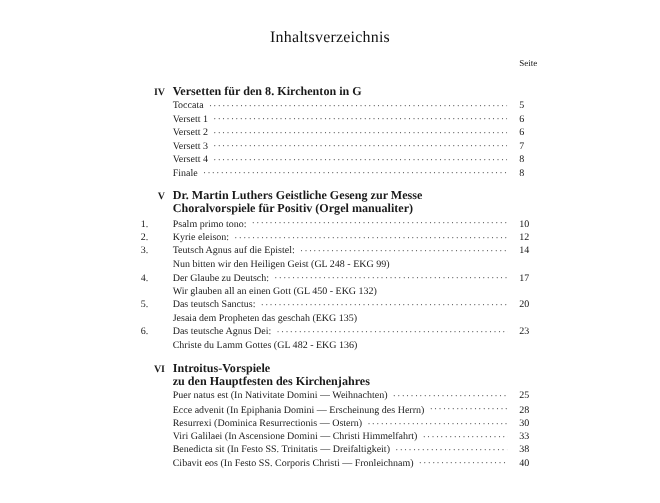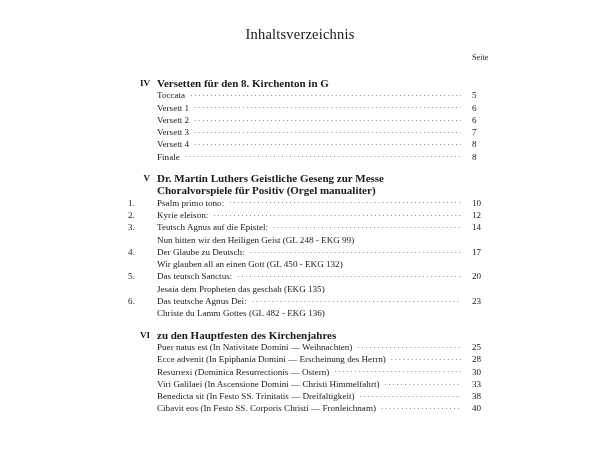--- a/index.html
+++ b/index.html
@@ -226,20 +226,21 @@
           <span class="label">Das teutsche Agnus Dei:</span>
           <span class="leader"></span>
           <span class="pageno">23</span>
         </div>
         <div class="subline">Christe du Lamm Gottes (GL 482 - EKG 136)</div>
       </div>
       <div class="section">
         <div class="sec-head">
           <div class="roman">VI</div>
           <div class="sec-titles">
+            <div>Introitus-Vorspiele</div>
             <div>zu den Hauptfesten des Kirchenjahres</div>
           </div>
         </div>
         <div class="entry simple">
           <span class="label">Puer natus est (In Nativitate Domini — Weihnachten)</span>
           <span class="leader"></span>
           <span class="pageno">25</span>
         </div>
         <div class="entry simple">
           <span class="label">Ecce advenit (In Epiphania Domini — Erscheinung des Herrn)</span>

